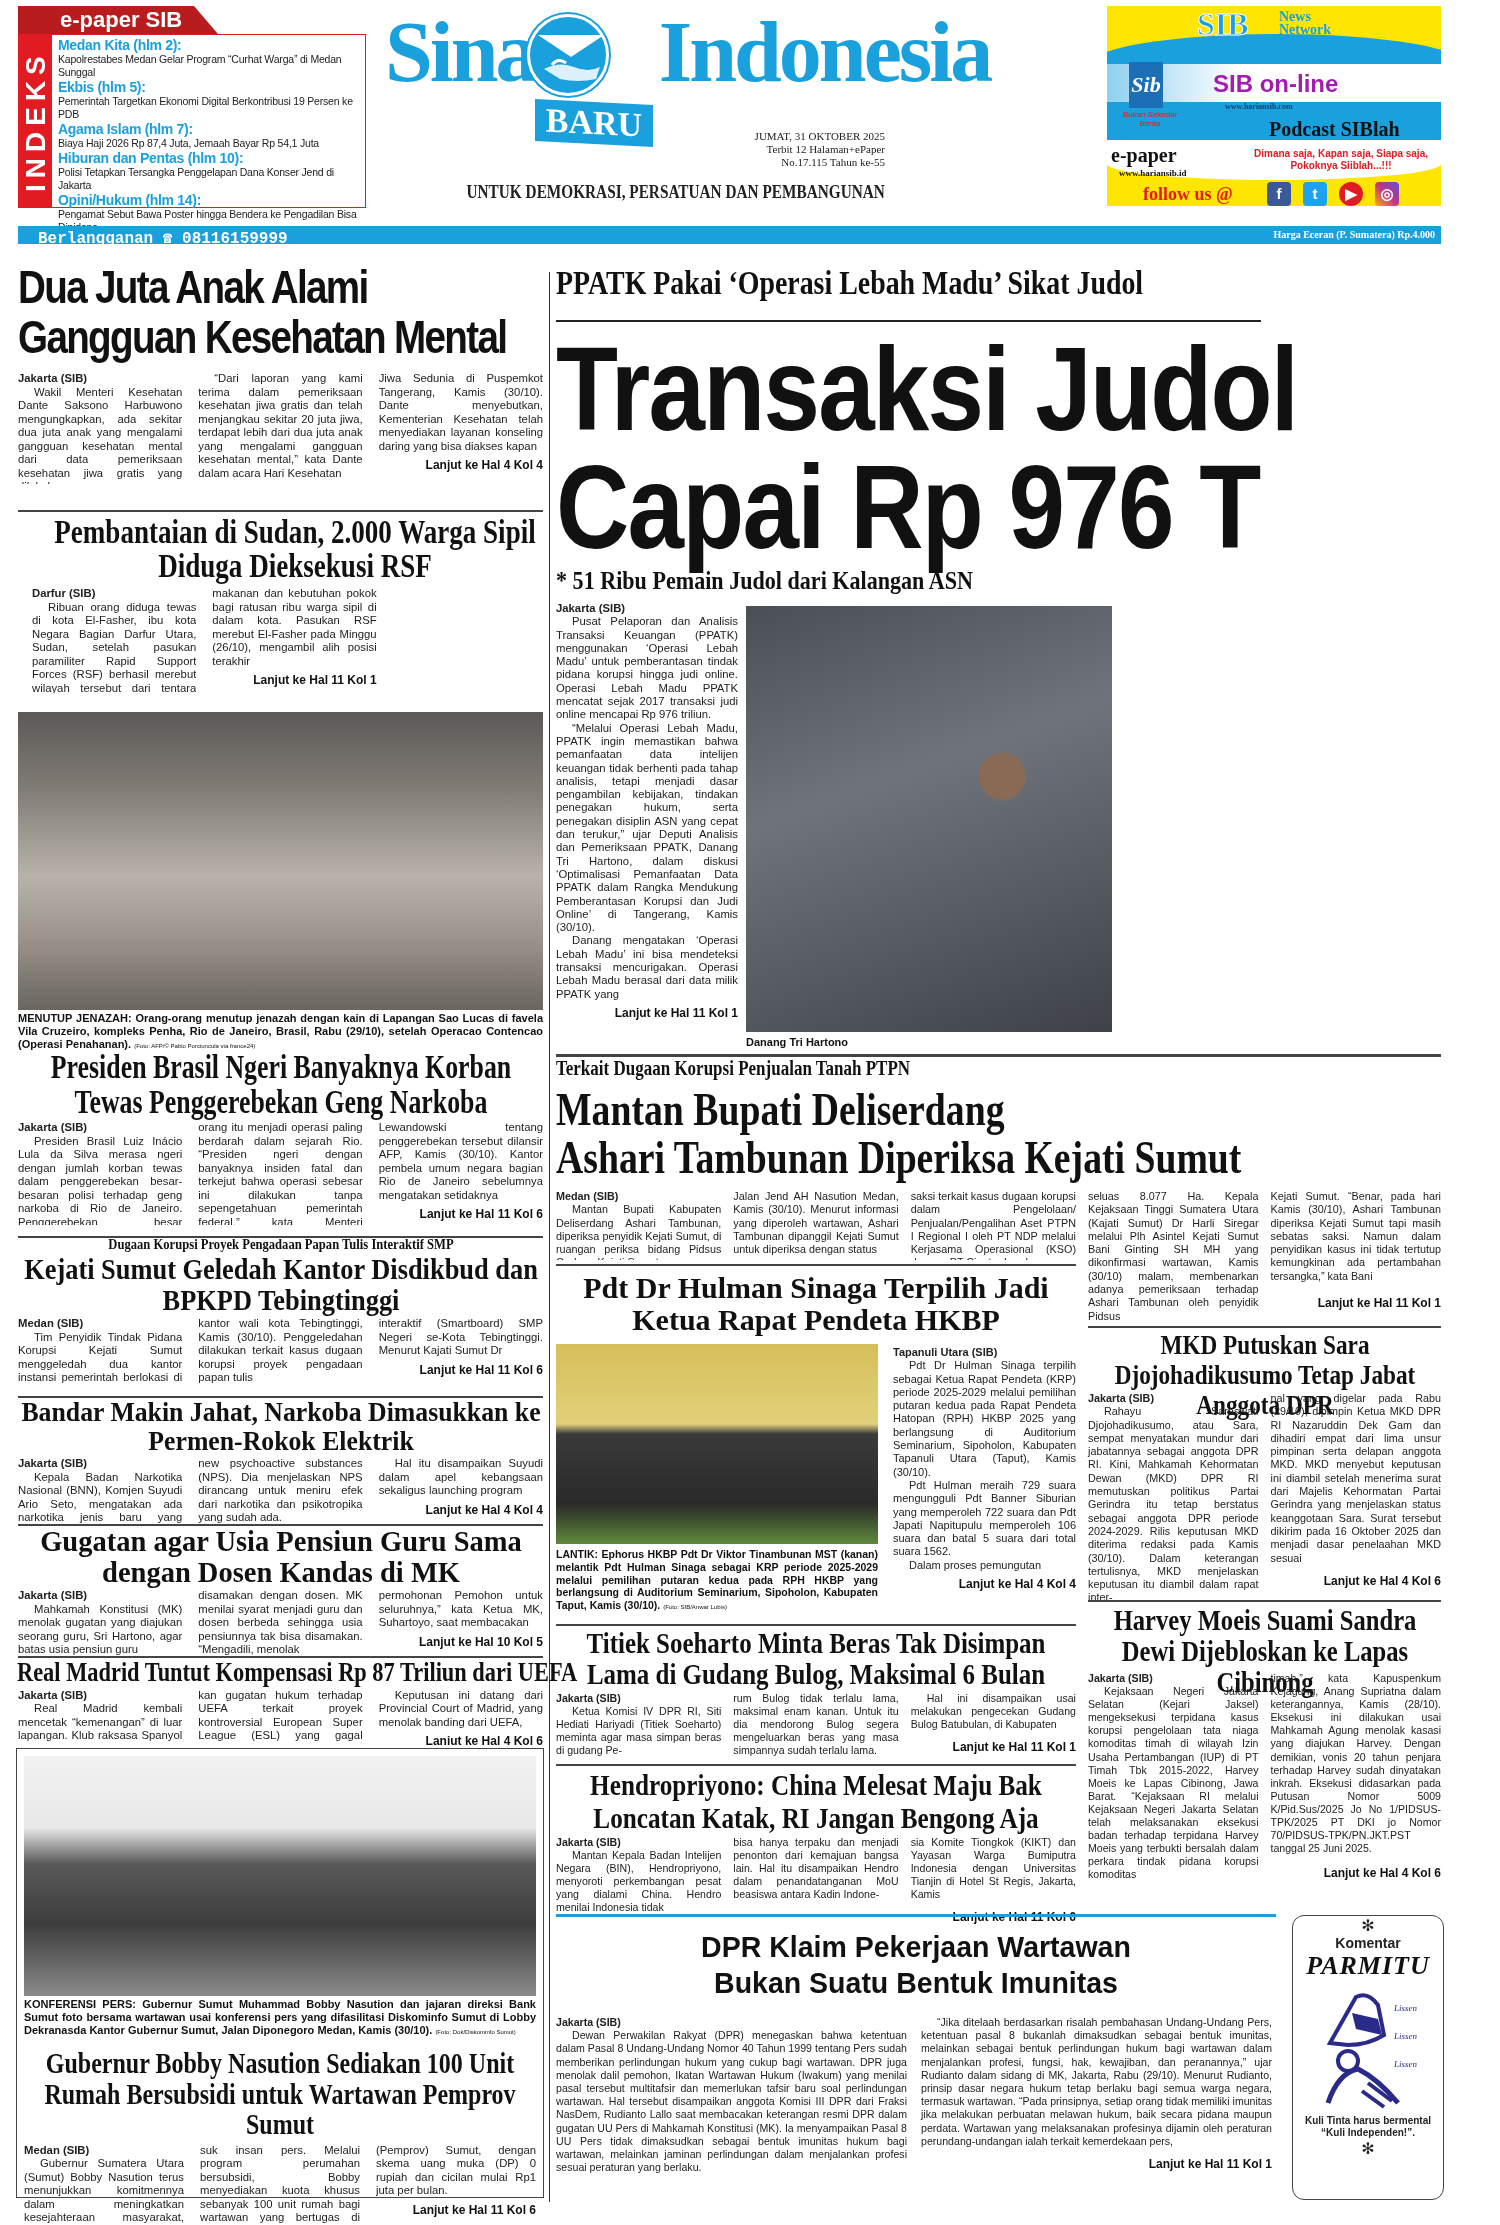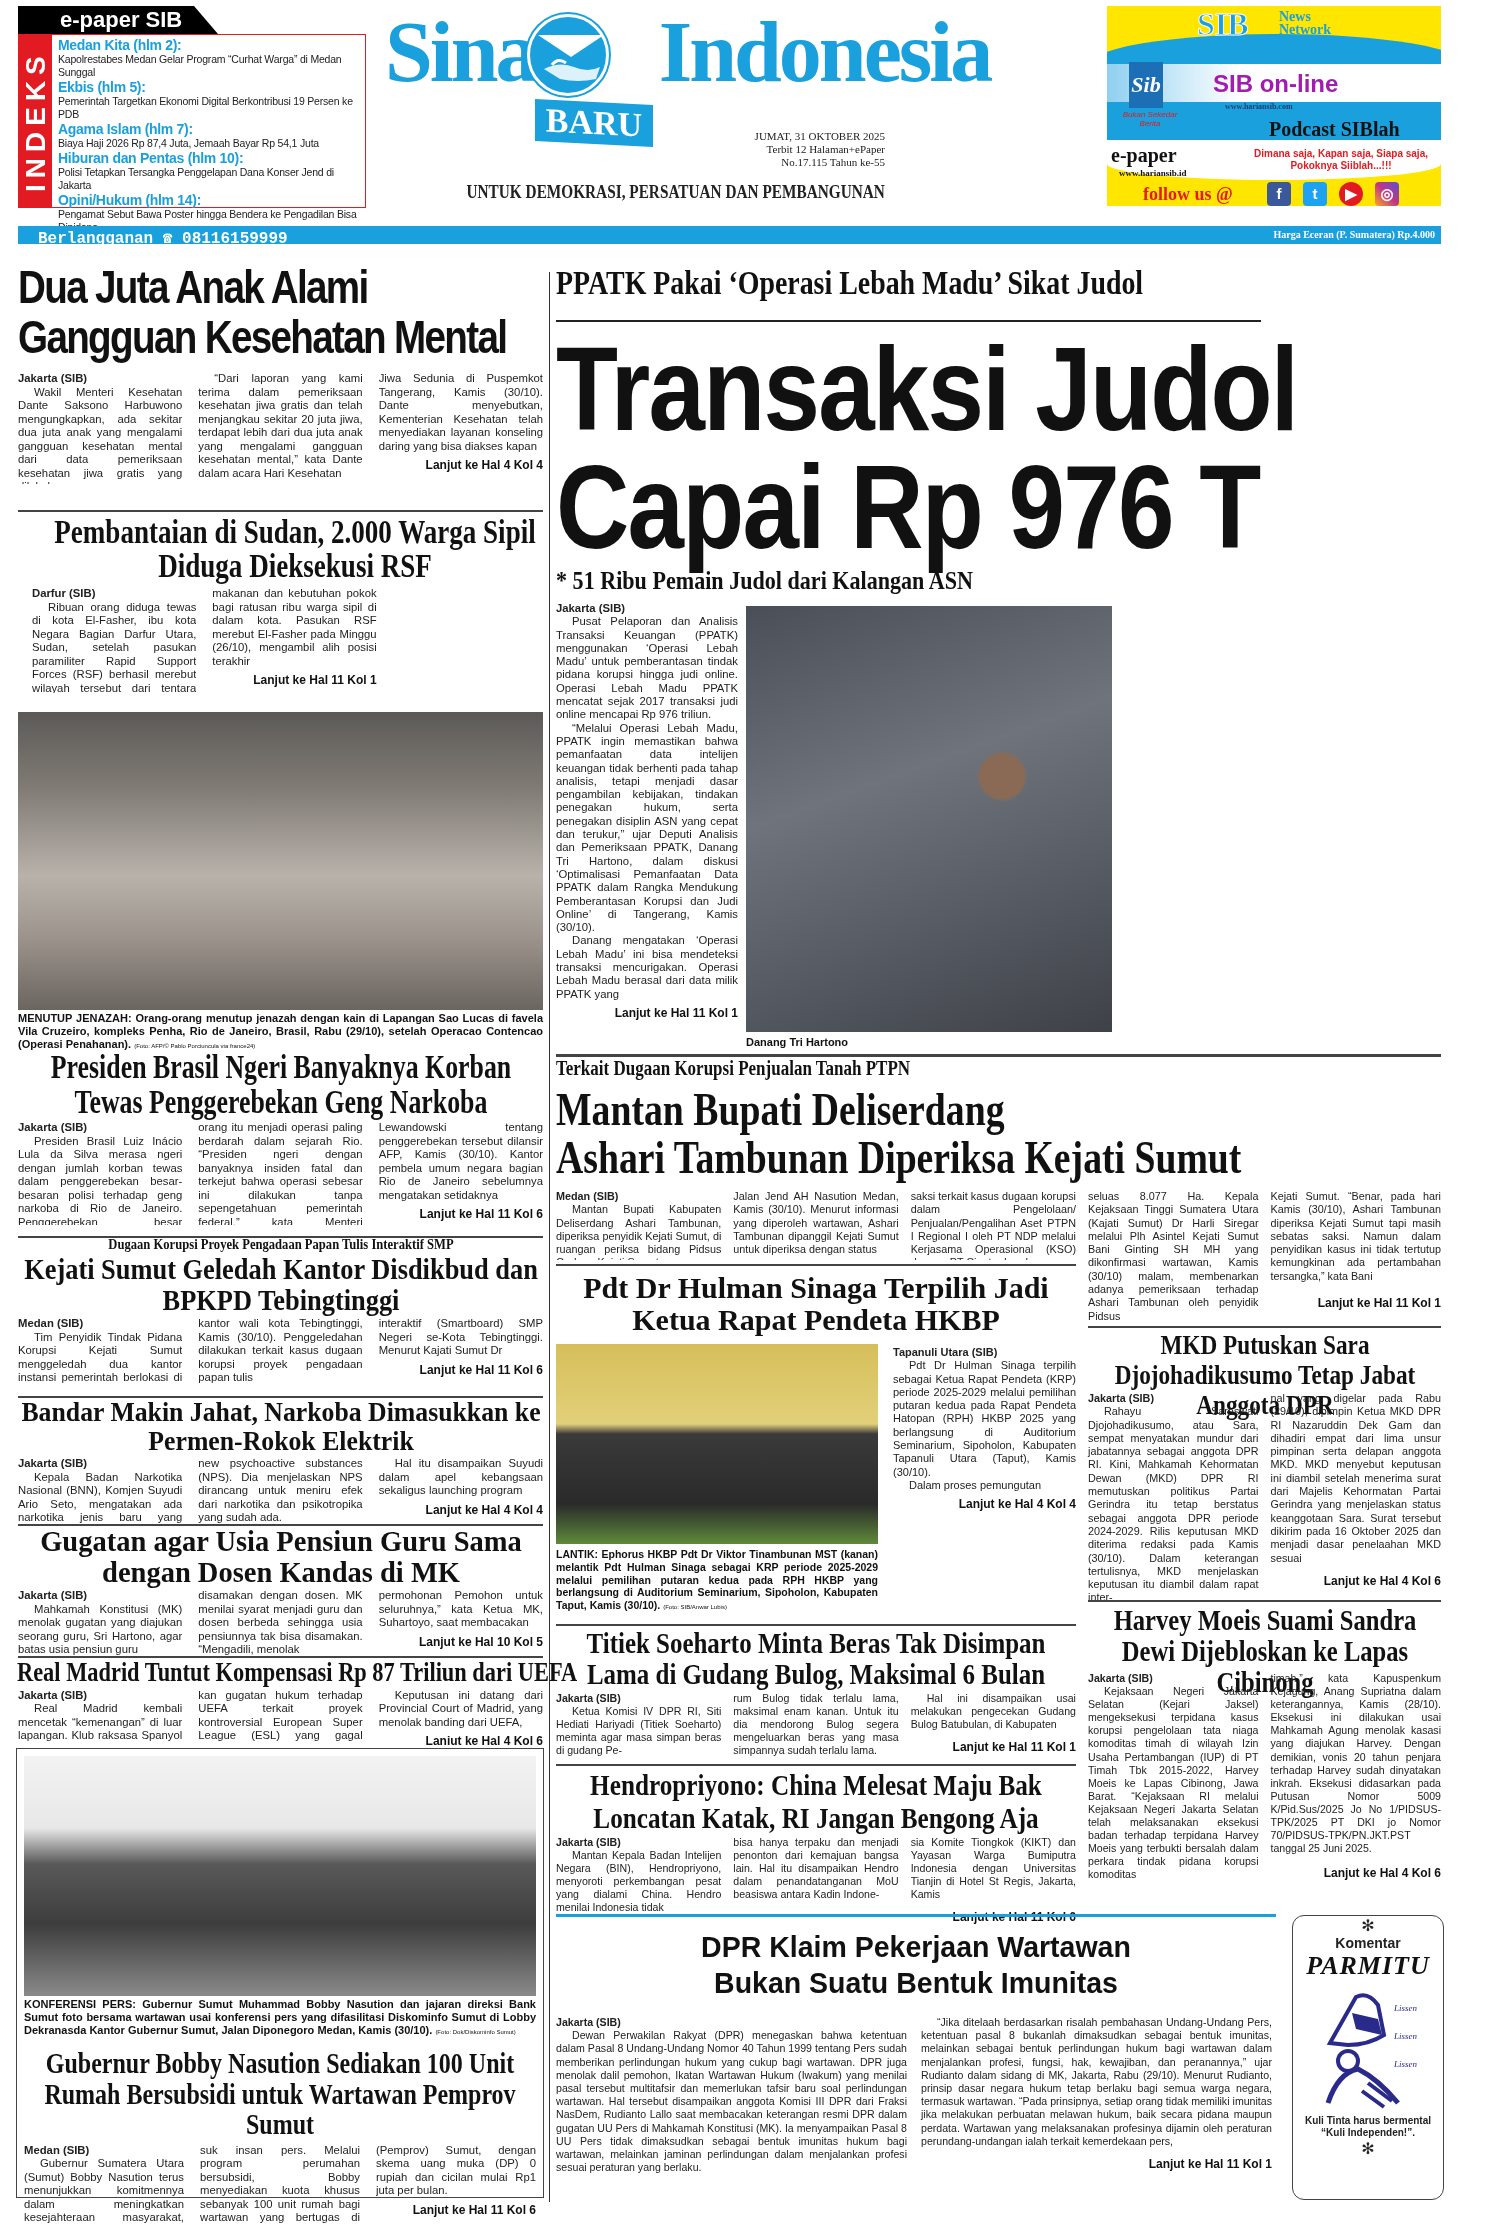--- a/index.html
+++ b/index.html
@@ -2,21 +2,21 @@
 <html><head>
 <meta charset="utf-8">
 <style>
   * { box-sizing: border-box; margin: 0; padding: 0; }
   html, body { width: 1500px; height: 2225px; background: #fff; overflow: hidden; }
   body { position: relative; font-family: "Liberation Sans", sans-serif; color: #111; }
   .abs { position: absolute; }
 
   
   #index-box { left: 18px; top: 6px; width: 348px; height: 202px; }
-  #index-tab { left: 0; top: 0; width: 200px; height: 28px; background: #000000; clip-path: polygon(0 0, 88% 0, 100% 100%, 0 100%); color: #fff; font-weight: bold; font-size: 22px; padding-left: 42px; line-height: 28px; }
+  #index-tab { left: 0; top: 0; width: 200px; height: 28px; background: #b91c1c; clip-path: polygon(0 0, 88% 0, 100% 100%, 0 100%); color: #fff; font-weight: bold; font-size: 22px; padding-left: 42px; line-height: 28px; }
   #index-side { left: 0; top: 0; width: 34px; height: 202px; background: #e21b23; }
   #index-side-label { left: 2px; top: 30px; width: 30px; height: 170px; color: #fff; font-weight: bold; font-size: 28px; writing-mode: vertical-rl; transform: rotate(180deg); text-align: center; letter-spacing: 6px; }
   #index-list { left: 34px; top: 28px; width: 314px; height: 174px; border: 1.5px solid #e21b23; border-left: none; padding: 2px 6px; }
   .idx-sec { color: #1aa0dc; font-weight: bold; font-size: 14px; line-height: 16px; font-family: "Liberation Sans", sans-serif; letter-spacing: -0.3px; }
   .idx-txt { font-size: 10.5px; line-height: 13px; color: #222; letter-spacing: -0.2px; }
 
   
   #masthead { left: 385px; top: 4px; width: 720px; height: 215px; }
   #logo-text { left: 0; top: 0; width: 520px; height: 100px; font-family: "Liberation Serif", serif; font-weight: bold; font-size: 86px; color: #1aa0dc; letter-spacing: -3px; line-height: 96px; white-space: nowrap; }
   #logo-globe { left: 142px; top: 10px; width: 82px; height: 82px; border-radius: 50%; background: #1aa0dc; border: 3px solid #fff; box-shadow: 0 0 0 2px #1aa0dc; }
@@ -356,20 +356,21 @@
 
 <div class="abs hl" style="left:556px; top:1272px; width:520px; font-size:30px; line-height:32px;">Pdt Dr Hulman Sinaga Terpilih Jadi Ketua Rapat Pendeta HKBP</div>
 <div id="photo-hkbp" class="abs photo" style="left:556px; top:1344px; width:322px; height:200px;"></div>
 <div class="abs caption" style="left:556px; top:1548px; width:322px; font-size:10.5px; line-height:12.8px;">
   <span>LANTIK: Ephorus HKBP Pdt Dr Viktor Tinambunan MST (kanan) melantik Pdt Hulman Sinaga sebagai KRP periode 2025-2029 melalui pemilihan putaran kedua pada RPH HKBP yang berlangsung di Auditorium Seminarium, Sipoholon, Kabupaten Taput, Kamis (30/10).</span>
   <span class="credit">(Foto: SIB/Anwar Lubis)</span>
 </div>
 <div class="abs" style="left:893px; top:1346px; width:183px; font-size:11px; line-height:13.3px; text-align:justify; color:#222;">
   <span class="dateline">Tapanuli Utara (SIB)</span>
   <p class="ind">Pdt Dr Hulman Sinaga terpilih sebagai Ketua Rapat Pendeta (KRP) periode 2025-2029 melalui pemilihan putaran kedua pada Rapat Pendeta Hatopan (RPH) HKBP 2025 yang berlangsung di Auditorium Seminarium, Sipoholon, Kabupaten Tapanuli Utara (Taput), Kamis (30/10).</p>
+  <p class="ind">Pdt Hulman meraih 729 suara mengungguli Pdt Banner Siburian yang memperoleh 722 suara dan Pdt Japati Napitupulu memperoleh 106 suara dan batal 5 suara dari total suara 1562.</p>
   <p class="ind">Dalam proses pemungutan</p>
   <div class="cont">Lanjut ke Hal 4 Kol 4</div>
 </div>
 <div class="abs hr" style="left:556px; top:1624px; width:520px;"></div>
 
 <div class="abs hr" style="left:1088px; top:1326px; width:353px;"></div>
 <div class="abs hl" style="left:1088px; top:1330px; width:353px; font-size:27px; line-height:30px; transform:scaleX(0.86); width:410px; margin-left:-28px;">MKD Putuskan Sara Djojohadikusumo Tetap Jabat Anggota DPR</div>
 <div class="abs" style="left:1088px; top:1392px; width:353px; display:grid; grid-template-columns:1fr 1fr; column-gap:12px; font-size:10.8px; line-height:13.3px; text-align:justify; color:#222;">
   <div class="col">
       <span class="dateline">Jakarta (SIB)</span>

